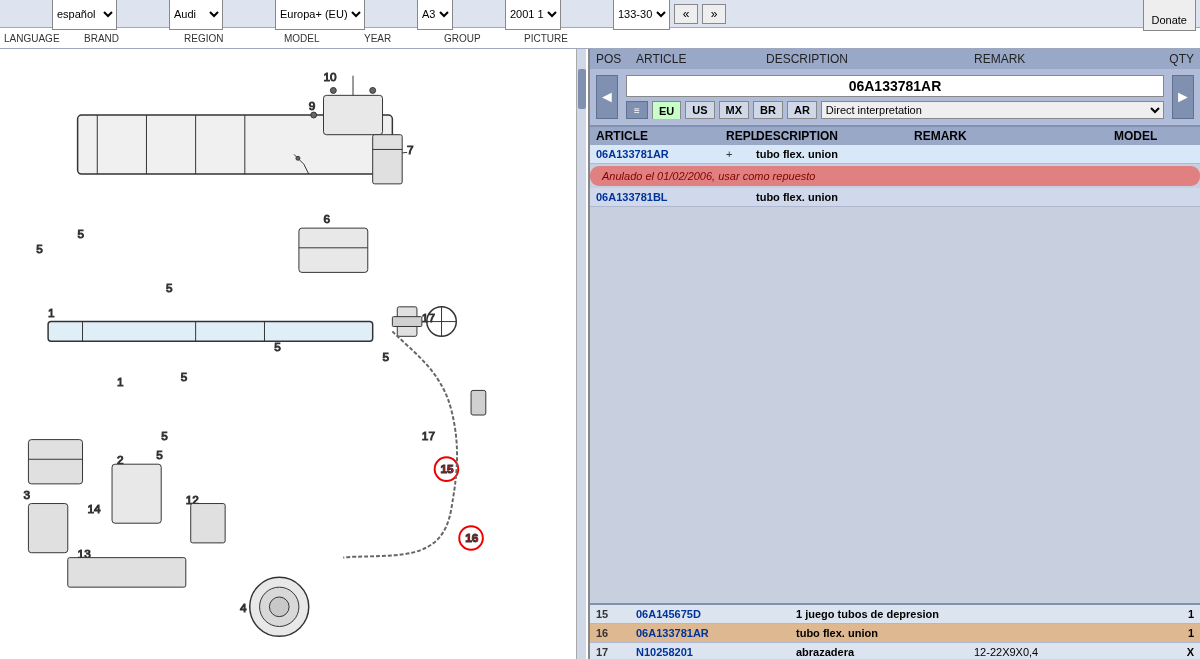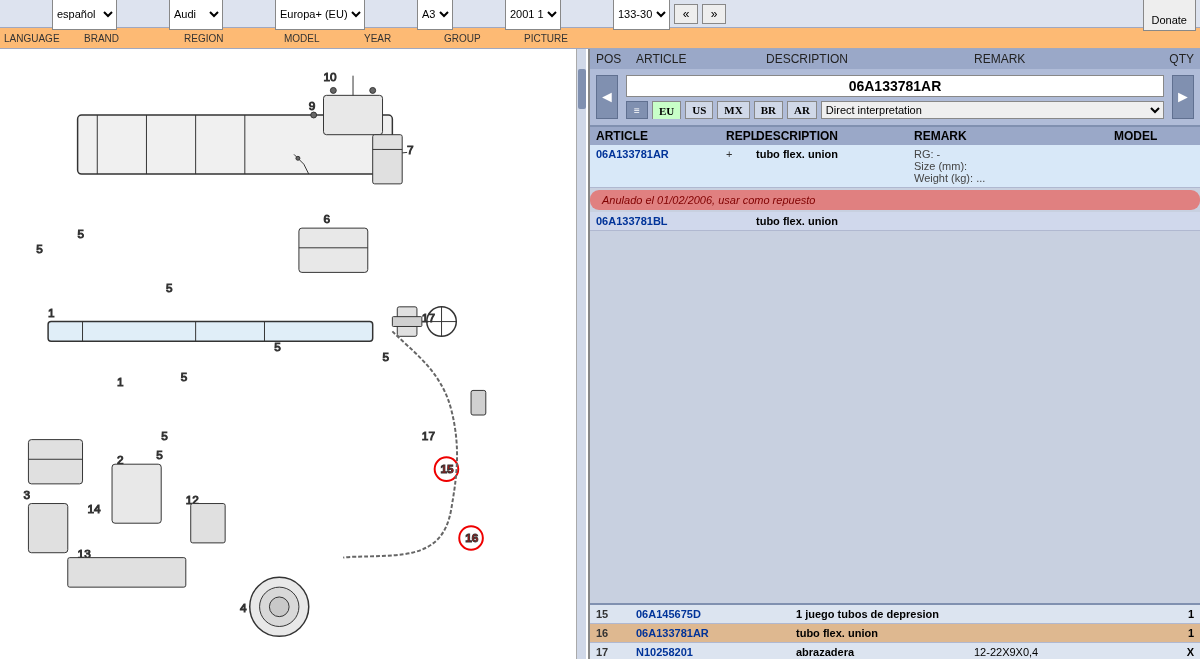--- a/index.html
+++ b/index.html
@@ -37,21 +37,21 @@
       padding: 16px 8px;
       font-size: 11px;
       border: 1px solid #888;
       background: #eee;
       cursor: pointer;
     }
 
     
     .col-labels {
       display: flex;
-      background: #fdba74;
+      background: #ffffff;
       padding: 10px 4px;
       font-size: 10px;
       color: #444;
       border-bottom: 1px solid #a0a8c0;
       height: 18px;
       align-items: center;
     }
     .col-labels span { text-transform: uppercase; font-size: 10px; color: #333; }
     .label-language { width: 80px; }
     .label-brand { width: 100px; }
@@ -188,21 +188,21 @@
       display: flex; align-items: center; justify-content: center;
       font-size: 10px; color: white;
     }
     .pd-tab {
       height: 18px;
       padding: 0 6px;
       border: 1px solid #888;
       cursor: pointer;
       font-size: 11px;
       font-weight: bold;
-      display: flex; align-items: center; font-family: Liberation Serif, serif;
+      display: flex; align-items: center;
     }
     .pd-tab.active { background: #c8ffc8; border-bottom: none; }
     .pd-tab.inactive { background: #d0d8e8; }
     .pd-dropdown {
       flex: 1;
       height: 18px;
       font-size: 11px;
       border: 1px solid #888;
     }
     .pd-row {
@@ -438,23 +438,20 @@
       <span style="width:30px;">REPL</span>
       <span style="flex:1;">DESCRIPTION</span>
       <span style="width:200px;">REMARK</span>
       <span style="width:80px;">MODEL</span>
     </div>
 
     <div class="pd-row highlighted">
       <span class="pd-col-article">06A133781AR</span>
       <span class="pd-col-repl">+</span>
       <span class="pd-col-desc">tubo flex. union</span>
-      <span class="pd-col-remark" style="white-space:pre-line">RG: -
-Size (mm):
-Weight (kg): ...</span>
       <span class="pd-col-model"></span>
     </div>
 
     <div class="anulado-banner">Anulado el 01/02/2006, usar como repuesto</div>
 
     <div class="pd-row2">
       <span class="pd-col2-article">06A133781BL</span>
       <span class="pd-col2-repl"></span>
       <span class="pd-col2-desc">tubo flex. union</span>
     </div>

